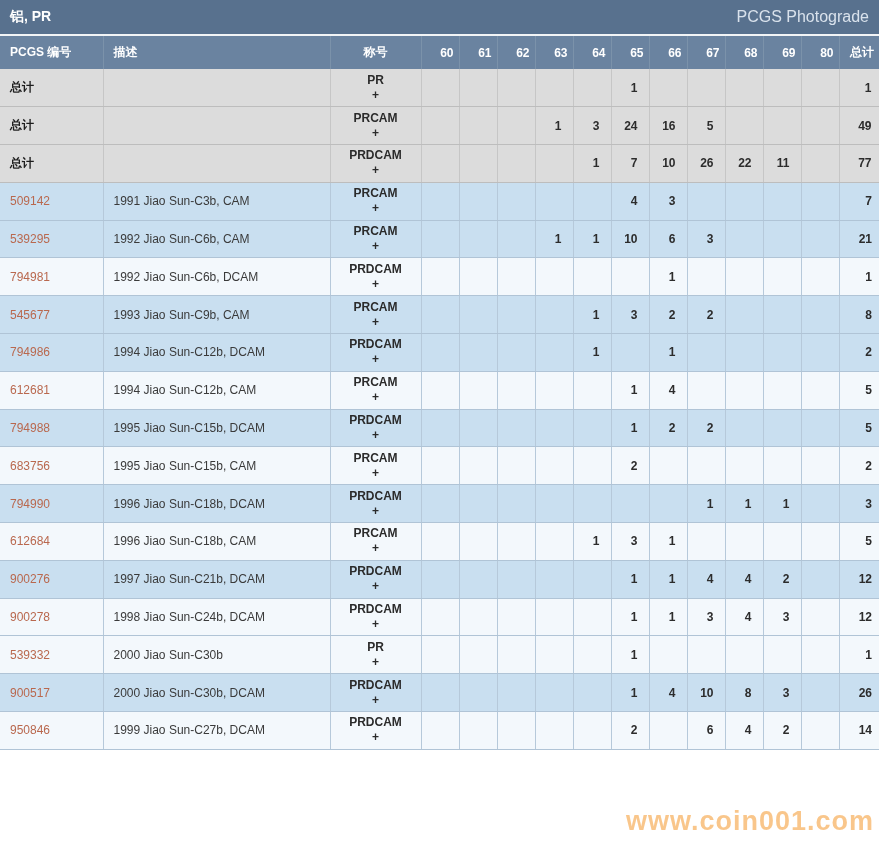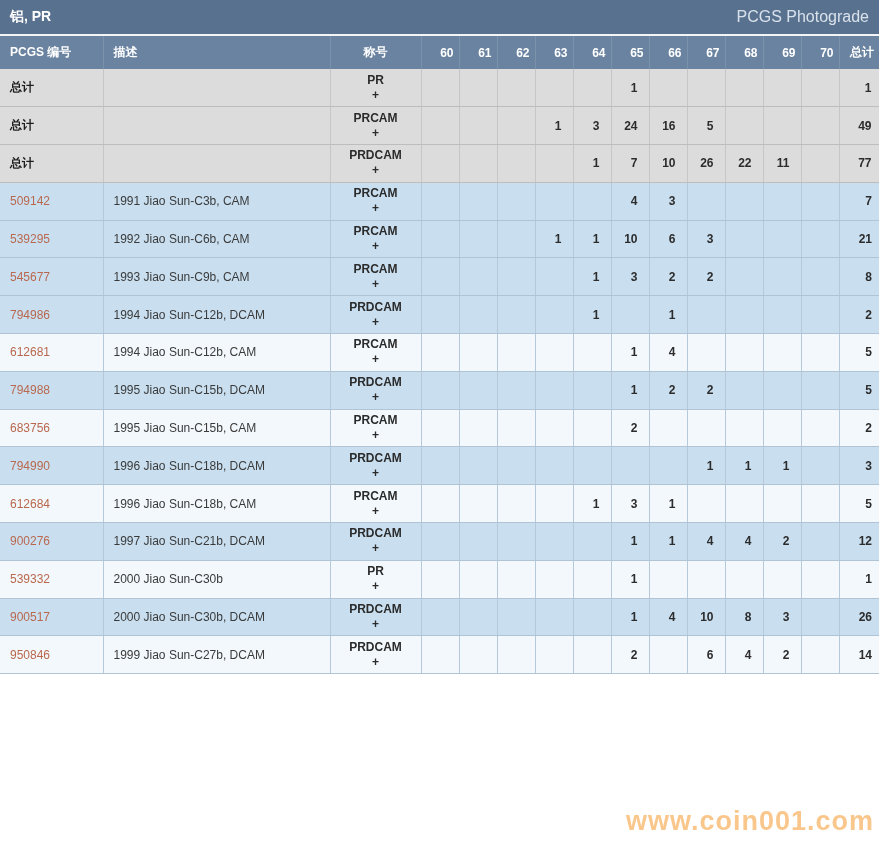--- a/index.html
+++ b/index.html
@@ -78,21 +78,21 @@
           <th class="num">60</th>
           <th class="num">61</th>
           <th class="num">62</th>
           <th class="num">63</th>
           <th class="num">64</th>
           <th class="num">65</th>
           <th class="num">66</th>
           <th class="num">67</th>
           <th class="num">68</th>
           <th class="num">69</th>
-          <th class="num">70</th>
+          <th class="num">80</th>
           <th class="num">总计</th>
         </tr>
     </thead>
     <tbody id="table-body">
         <tr class="row-total">
           <td class="pcgs"><span class="total-label">总计</span></td>
           <td class="desc"></td>
           <td class="desig">
             <div class="line">PR</div>
             <div class="line">+</div>
@@ -183,20 +183,40 @@
           <td class="grade">1</td>
           <td class="grade">1</td>
           <td class="grade">10</td>
           <td class="grade">6</td>
           <td class="grade">3</td>
           <td class="grade"></td>
           <td class="grade"></td>
           <td class="grade"></td>
           <td class="total-col">21</td>
         </tr>
+        <tr class="row-white">
+          <td class="pcgs"><a class="pcgs-link">794981</a></td>
+          <td class="desc">1992 Jiao Sun-C6b, DCAM</td>
+          <td class="desig">
+            <div class="line">PRDCAM</div>
+            <div class="line">+</div>
+          </td>
+          <td class="grade"></td>
+          <td class="grade"></td>
+          <td class="grade"></td>
+          <td class="grade"></td>
+          <td class="grade"></td>
+          <td class="grade"></td>
+          <td class="grade">1</td>
+          <td class="grade"></td>
+          <td class="grade"></td>
+          <td class="grade"></td>
+          <td class="grade"></td>
+          <td class="total-col">1</td>
+        </tr>
         <tr class="row-blue">
           <td class="pcgs"><a class="pcgs-link">545677</a></td>
           <td class="desc">1993 Jiao Sun-C9b, CAM</td>
           <td class="desig">
             <div class="line">PRCAM</div>
             <div class="line">+</div>
           </td>
           <td class="grade"></td>
           <td class="grade"></td>
           <td class="grade"></td>
@@ -344,20 +364,40 @@
           <td class="grade"></td>
           <td class="grade">1</td>
           <td class="grade">1</td>
           <td class="grade">4</td>
           <td class="grade">4</td>
           <td class="grade">2</td>
           <td class="grade"></td>
           <td class="total-col">12</td>
         </tr>
         <tr class="row-white">
+          <td class="pcgs"><a class="pcgs-link">900278</a></td>
+          <td class="desc">1998 Jiao Sun-C24b, DCAM</td>
+          <td class="desig">
+            <div class="line">PRDCAM</div>
+            <div class="line">+</div>
+          </td>
+          <td class="grade"></td>
+          <td class="grade"></td>
+          <td class="grade"></td>
+          <td class="grade"></td>
+          <td class="grade"></td>
+          <td class="grade">1</td>
+          <td class="grade">1</td>
+          <td class="grade">3</td>
+          <td class="grade">4</td>
+          <td class="grade">3</td>
+          <td class="grade"></td>
+          <td class="total-col">12</td>
+        </tr>
+        <tr class="row-white">
           <td class="pcgs"><a class="pcgs-link">539332</a></td>
           <td class="desc">2000 Jiao Sun-C30b</td>
           <td class="desig">
             <div class="line">PR</div>
             <div class="line">+</div>
           </td>
           <td class="grade"></td>
           <td class="grade"></td>
           <td class="grade"></td>
           <td class="grade"></td>

